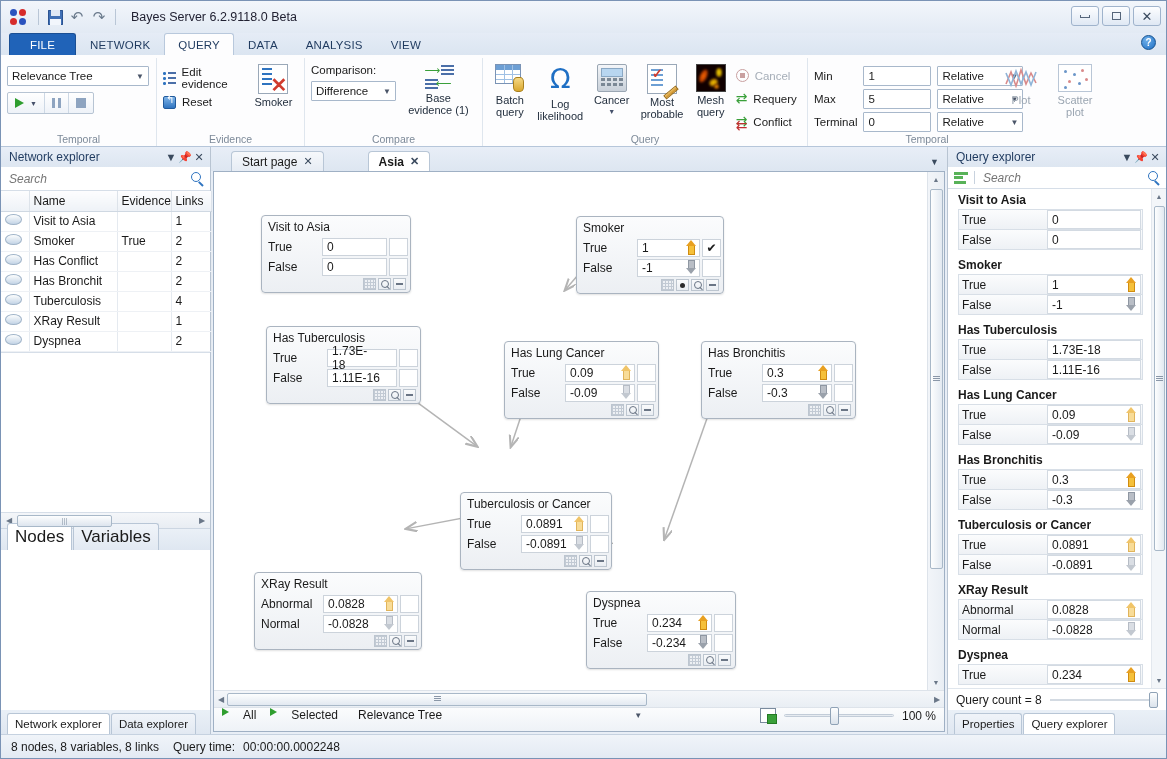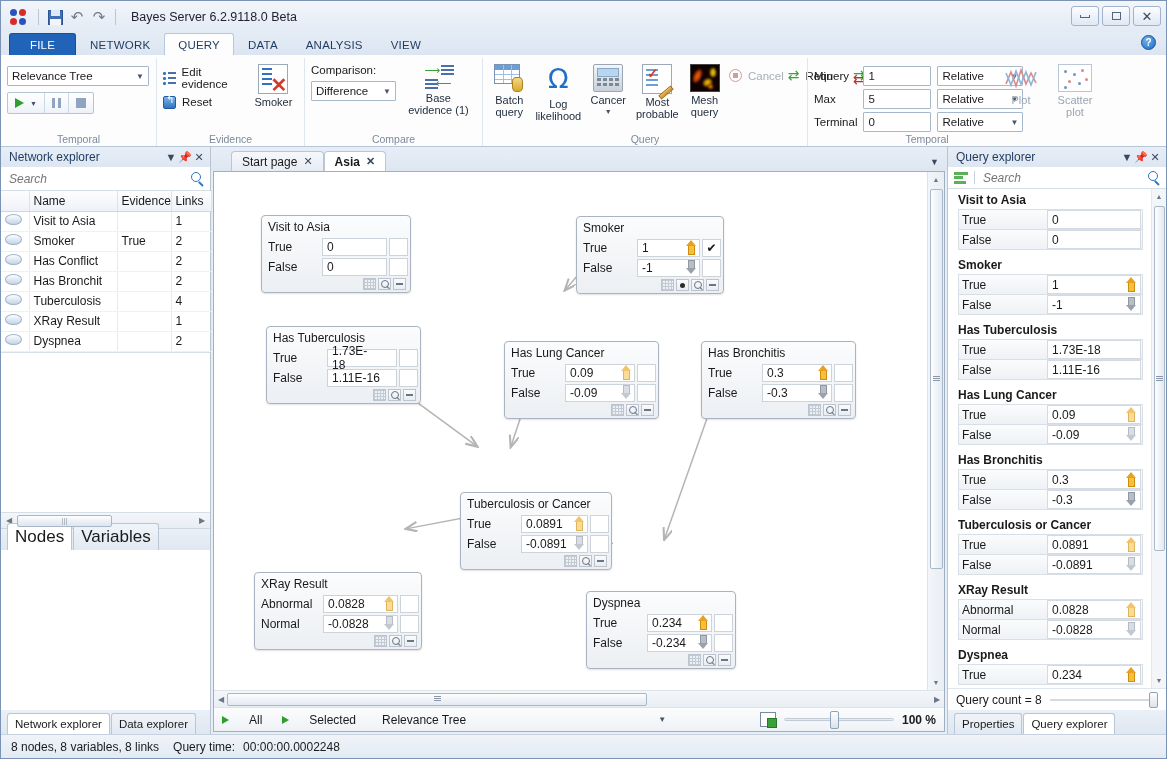--- a/index.html
+++ b/index.html
@@ -192,21 +192,21 @@
   .ico-mp .chk{position:absolute;left:4px;top:1px;color:#d03b2e;font-size:13px;font-weight:bold;}
   .ico-mp .pen{position:absolute;right:-3px;bottom:-2px;width:16px;height:5px;background:linear-gradient(#f0c062,#c98b22);transform:rotate(-40deg);border:1px solid #9a6a12;}
 
   .ico-mesh{width:30px;height:28px;background:#100000;border:1px solid #444;position:relative;overflow:hidden;}
   .ico-mesh i{position:absolute;border-radius:50%;filter:blur(1px);}
   .ico-mesh .m1{left:3px;top:4px;width:7px;height:14px;background:radial-gradient(#ff6a00,#7a1a00);transform:rotate(25deg);}
   .ico-mesh .m2{left:12px;top:14px;width:9px;height:7px;background:radial-gradient(#ffd000,#8a4a00);transform:rotate(-30deg);}
   .ico-mesh .m3{right:3px;top:3px;width:6px;height:9px;background:radial-gradient(#ffe000,#8a5a00);}
   .ico-mesh .m4{right:6px;bottom:2px;width:5px;height:5px;background:radial-gradient(#ff9a00,#6a2a00);}
 
-  .smallbtn-col{display:flex;flex-direction:row;gap:4px;padding-top:4px;}
+  .smallbtn-col{display:flex;flex-direction:column;gap:4px;padding-top:4px;}
   .smallbtn{display:flex;align-items:center;gap:6px;font-size:11.5px;cursor:pointer;height:19px;}
   .smallbtn.dim{color:#a6aeb8;}
   .ico-cancel{width:13px;height:13px;border:1.5px solid #c9a0a0;border-radius:50%;position:relative;}
   .ico-cancel:after{content:"";position:absolute;left:3px;top:3px;width:5px;height:5px;background:#c9a0a0;}
   .ico-requery{color:#3aa03a;font-size:14px;line-height:13px;}
   .ico-conflict{font-size:14px;line-height:13px;color:#3aa03a;position:relative;}
   .ico-conflict:after{content:"\21c7";position:absolute;left:0;top:4px;color:#c03030;}
 
   .temporal-grid{display:grid;grid-template-columns:auto 68px 86px;gap:3px 6px;align-items:center;padding-top:4px;}
   .tlab{font-size:11.5px;}
@@ -289,21 +289,21 @@
   .blank-fill{flex:1;background:#fff;border-top:1px solid #d6dee8;}
   .bottom-tabs{
     height:24px;display:flex;align-items:flex-end;gap:1px;padding-left:6px;
     background:linear-gradient(#eaf0f7,#dfe7f1);
   }
 
   
   .center{flex:1;display:flex;flex-direction:column;min-width:0;}
   .doctabs{
     height:24px;display:flex;align-items:flex-end;padding-left:20px;
-    background:linear-gradient(#e8eef7,#dde6f1);position:relative;
+    background:linear-gradient(#e8eef7,#dde6f1);position:relative;gap:44px;
   }
   .doctab{
     display:flex;align-items:center;gap:6px;height:20px;padding:0 10px;
     font-size:12px;border:1px solid #b8c6d6;border-bottom:none;
     background:linear-gradient(#f6f8fb,#e6ecf4);cursor:pointer;
     border-radius:4px 4px 0 0;
   }
   .doctab.active{background:#fff;font-weight:bold;}
   .doctab .x{font-size:11px;color:#3a4a5e;}
   .doctabs .dd{position:absolute;right:8px;bottom:4px;font-size:9px;color:#3a4a5e;cursor:pointer;}
@@ -329,27 +329,27 @@
   .grip s{display:block;height:1px;background:#8a97a8;margin-bottom:1px;}
   .canvas-hscroll{
     height:17px;flex:0 0 17px;background:linear-gradient(#f4f6f9,#e9eef4);
     border-top:1px solid #dde3ea;display:flex;align-items:center;padding:0 1px;
   }
   .ch-thumb{
     height:13px;background:linear-gradient(#fdfefe,#e2e9f1);border:1px solid #a8b8c8;border-radius:2px;
     display:flex;align-items:center;justify-content:center;
   }
   .canvas-foot{
-    height:24px;flex:0 0 24px;display:flex;align-items:center;gap:20px;
+    height:24px;flex:0 0 24px;display:flex;align-items:flex-start;gap:14px;
     padding:0 8px;background:linear-gradient(#fbfcfd,#eef2f7);
     border-top:1px solid #dde3ea;
   }
   .ff-play{width:0;height:0;border-left:7px solid #2f9e2f;border-top:4px solid transparent;border-bottom:4px solid transparent;}
   .foot-combo{flex:0 0 290px;display:flex;align-items:center;justify-content:space-between;font-size:12px;padding-left:6px;cursor:pointer;}
-  .zoom-wrap{margin-left:auto;display:flex;align-items:center;gap:8px;font-weight:bold;}
+  .zoom-wrap{margin-left:auto;display:flex;align-items:center;gap:8px;}
   .ico-fit{width:16px;height:15px;border:1px solid #7a8b9e;background:#fff;position:relative;}
   .ico-fit:after{content:"";position:absolute;right:-2px;bottom:-2px;width:8px;height:8px;background:#3aa03a;border:1px solid #247a24;}
   .slider{width:110px;height:14px;position:relative;display:flex;align-items:center;}
   .slider .track{position:absolute;left:0;right:0;height:3px;background:linear-gradient(#d9e0e8,#f3f6f9);border:1px solid #c2ccd8;border-radius:2px;}
   .slider .thumb{position:absolute;left:46px;width:9px;height:18px;background:linear-gradient(#fdfefe,#dbe3ec);border:1px solid #8fa2b6;border-radius:2px;}
   .zoom-lbl{font-size:12px;}
 
   
   .right-panel{width:219px;flex:0 0 219px;border-left:1px solid #b8c4d2;}
   .qe-toolbar{

